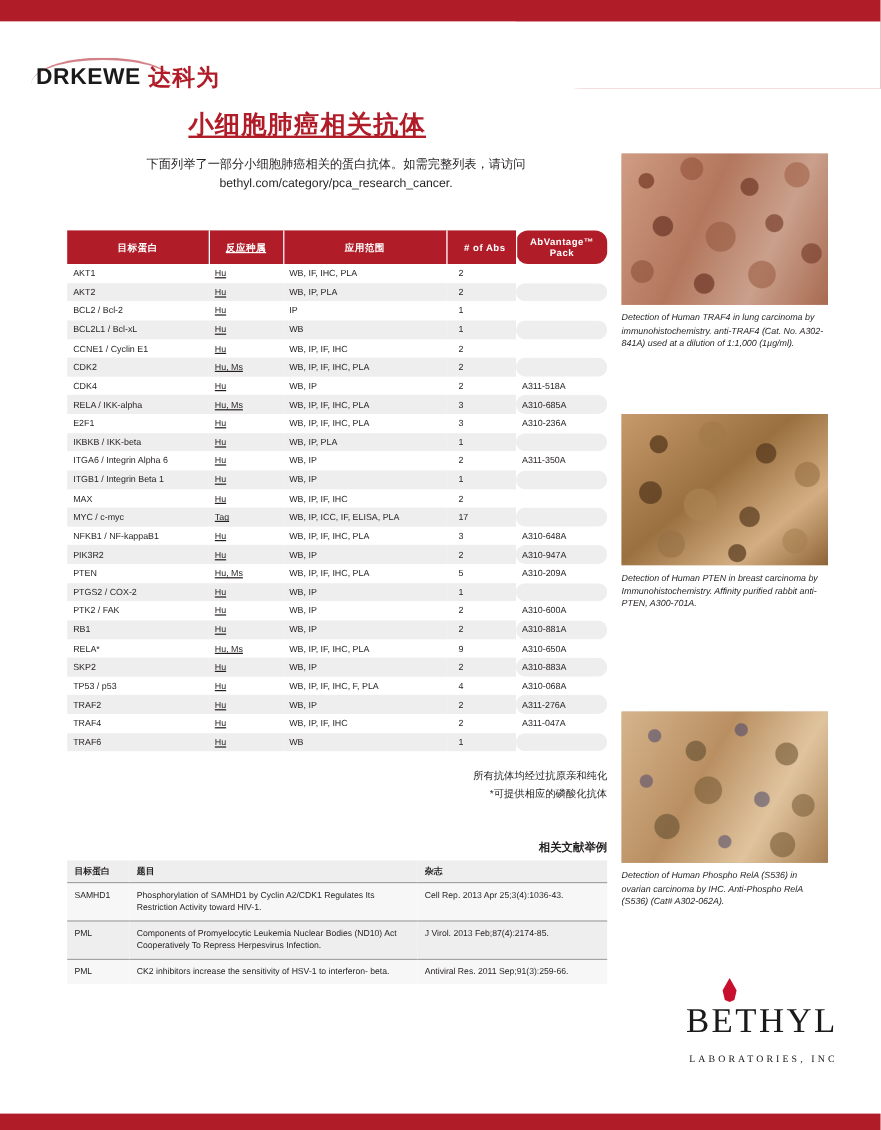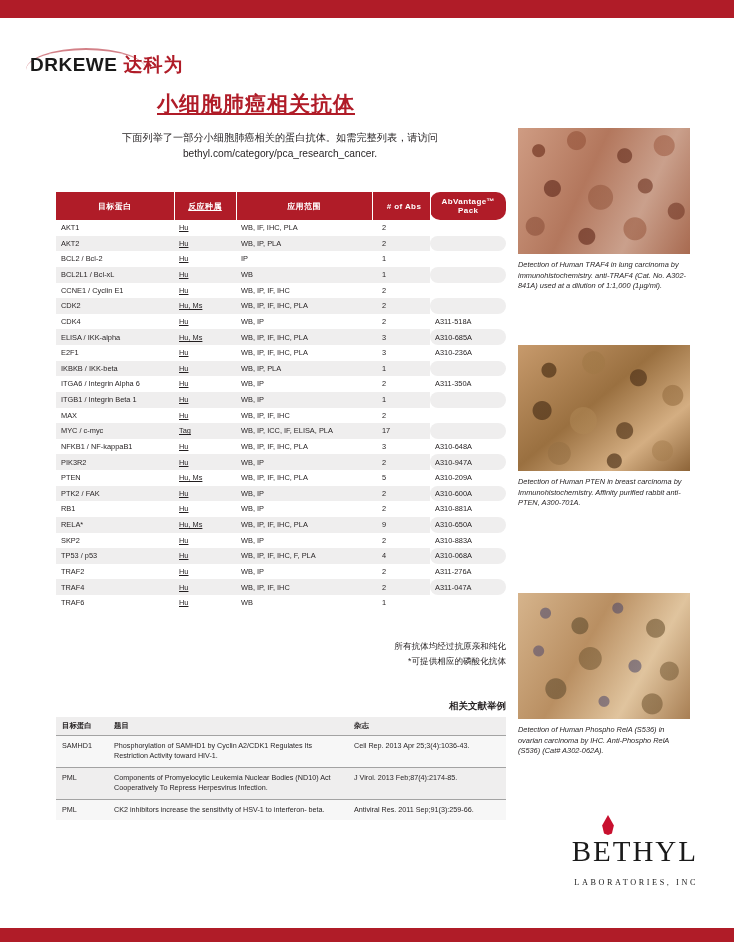--- a/index.html
+++ b/index.html
@@ -376,21 +376,21 @@
           <td class="col-pack"></td>
         </tr>
       <tr>
           <td class="col-target">CDK4</td>
           <td class="col-species">Hu</td>
           <td class="col-app">WB, IP</td>
           <td class="col-abs">2</td>
           <td class="col-pack">A311-518A</td>
         </tr>
       <tr>
-          <td class="col-target">ELISA / IKK-alpha</td>
+          <td class="col-target">RELA / IKK-alpha</td>
           <td class="col-species">Hu, Ms</td>
           <td class="col-app">WB, IP, IF, IHC, PLA</td>
           <td class="col-abs">3</td>
           <td class="col-pack">A310-685A</td>
         </tr>
       <tr>
           <td class="col-target">E2F1</td>
           <td class="col-species">Hu</td>
           <td class="col-app">WB, IP, IF, IHC, PLA</td>
           <td class="col-abs">3</td>
@@ -444,20 +444,27 @@
           <td class="col-app">WB, IP</td>
           <td class="col-abs">2</td>
           <td class="col-pack">A310-947A</td>
         </tr>
       <tr>
           <td class="col-target">PTEN</td>
           <td class="col-species">Hu, Ms</td>
           <td class="col-app">WB, IP, IF, IHC, PLA</td>
           <td class="col-abs">5</td>
           <td class="col-pack">A310-209A</td>
+        </tr>
+      <tr>
+          <td class="col-target">PTGS2 / COX-2</td>
+          <td class="col-species">Hu</td>
+          <td class="col-app">WB, IP</td>
+          <td class="col-abs">1</td>
+          <td class="col-pack"></td>
         </tr>
       <tr>
           <td class="col-target">PTK2 / FAK</td>
           <td class="col-species">Hu</td>
           <td class="col-app">WB, IP</td>
           <td class="col-abs">2</td>
           <td class="col-pack">A310-600A</td>
         </tr>
       <tr>
           <td class="col-target">RB1</td>

